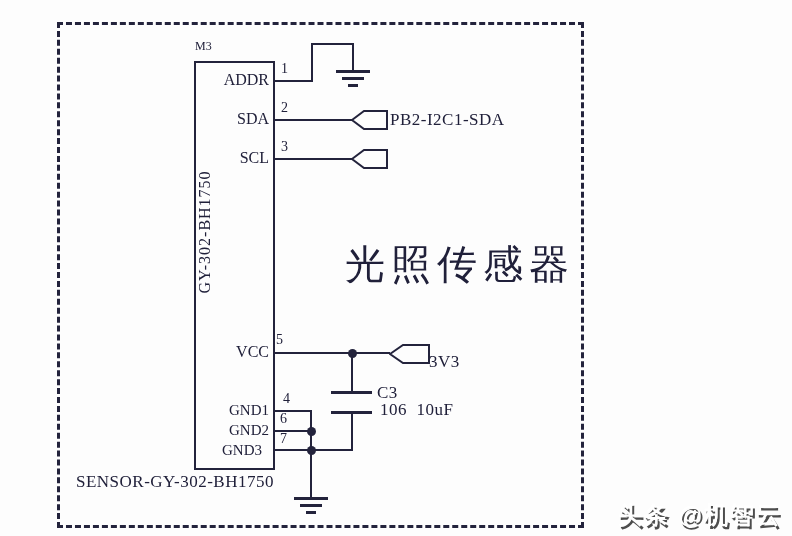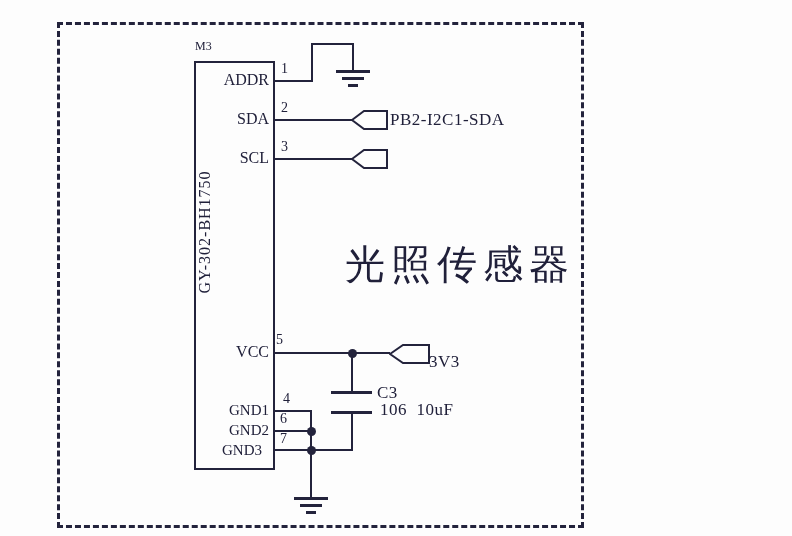--- a/index.html
+++ b/index.html
@@ -36,20 +36,21 @@
 </head>
 <body>
 
 <div class="canvas">
 
   <div class="dashed-frame"></div>
 
   <div class="comp-box"></div>
   <div class="refdes" style="left:195px;top:39px;">M3</div>
   <div class="vert-name">GY-302-BH1750</div>
+  <div class="bottom-lbl">SENSOR-GY-302-BH1750</div>
 
   <div class="pin-name" style="left:215px;top:71px;">ADDR</div>
   <div class="pin-name" style="left:215px;top:110px;">SDA</div>
   <div class="pin-name" style="left:215px;top:149px;">SCL</div>
   <div class="pin-name" style="left:215px;top:343px;">VCC</div>
   <div class="pin-name sm" style="left:215px;top:402px;">GND1</div>
   <div class="pin-name sm" style="left:215px;top:422px;">GND2</div>
   <div class="pin-name sm" style="left:208px;top:442px;">GND3</div>
 
   <div class="pin-num" style="left:281px;top:61px;">1</div>
@@ -103,14 +104,15 @@
   <div class="wire v" style="left:310px;top:410px;height:41px;"></div>
   <div class="dot" style="left:307px;top:427px;"></div>
   <div class="dot" style="left:307px;top:446px;"></div>
   <div class="wire v" style="left:310px;top:451px;height:46px;"></div>
   <div>
     <div class="gbar" style="left:294px;top:497px;width:34px;"></div>
     <div class="gbar" style="left:300px;top:504px;width:22px;"></div>
     <div class="gbar" style="left:306px;top:511px;width:10px;"></div>
   </div>
 
+  <div class="watermark">头条 @机智云</div>
 
 </div>
 
 </body></html>

